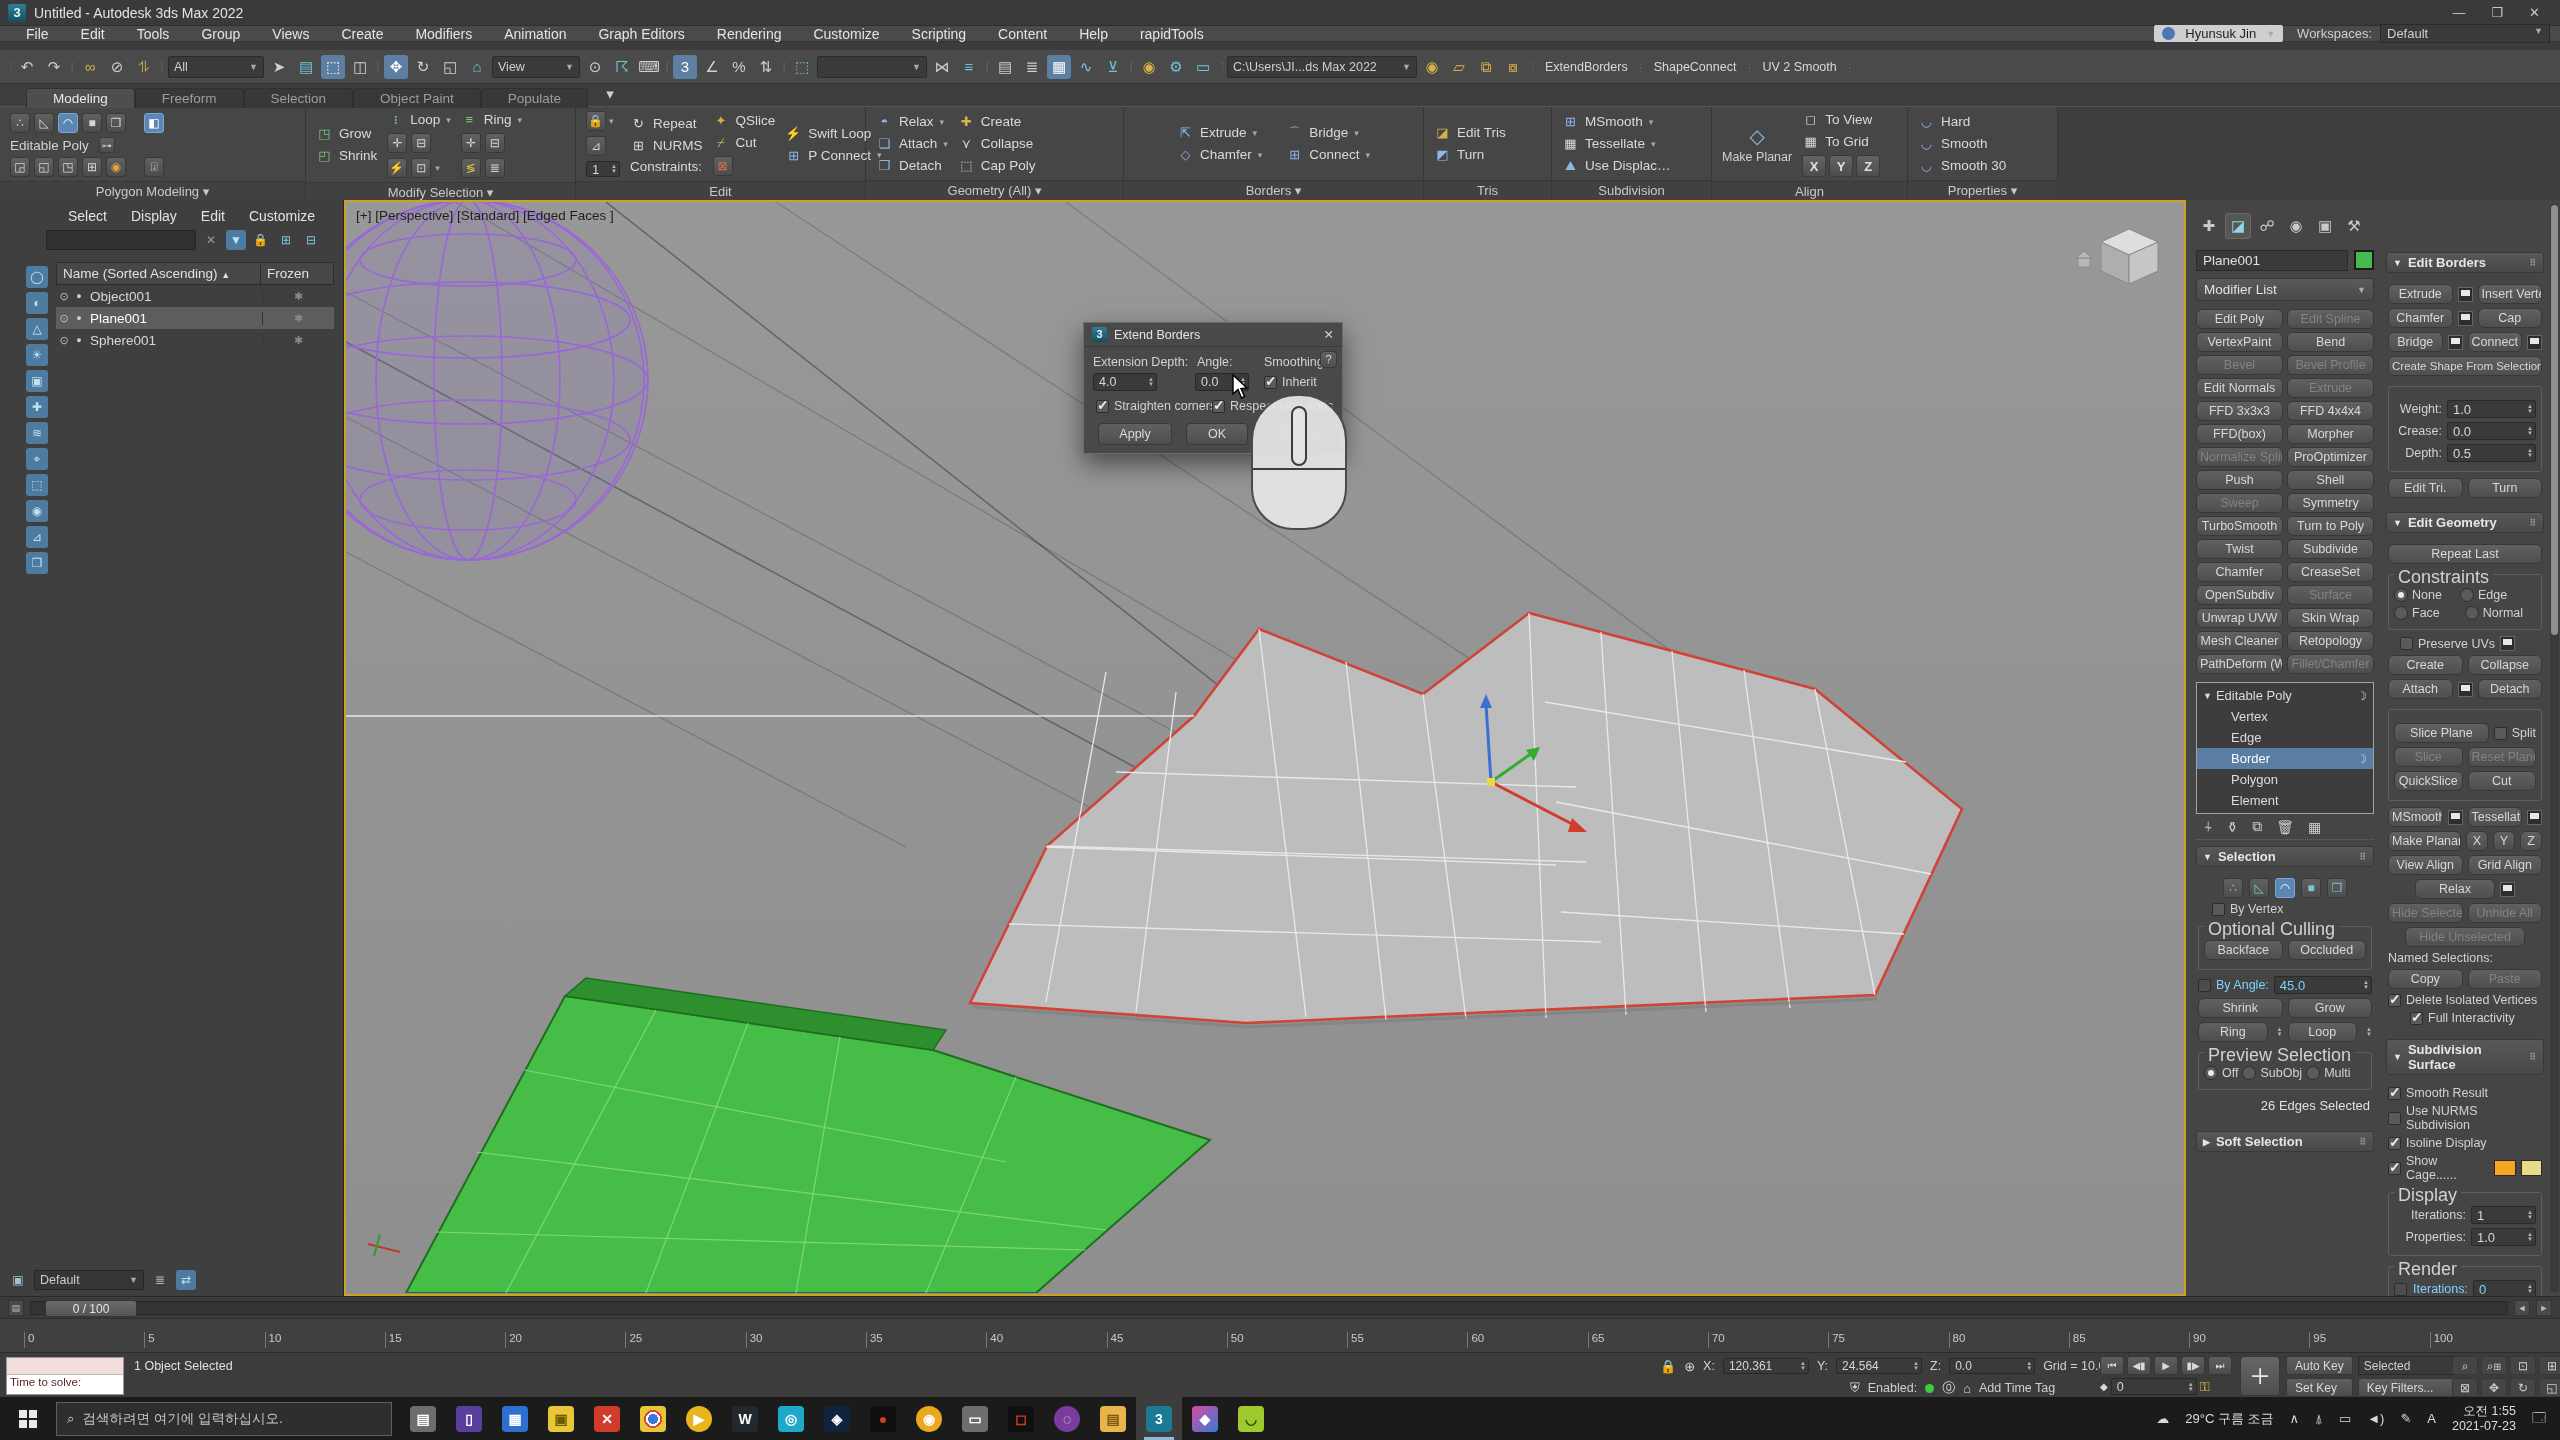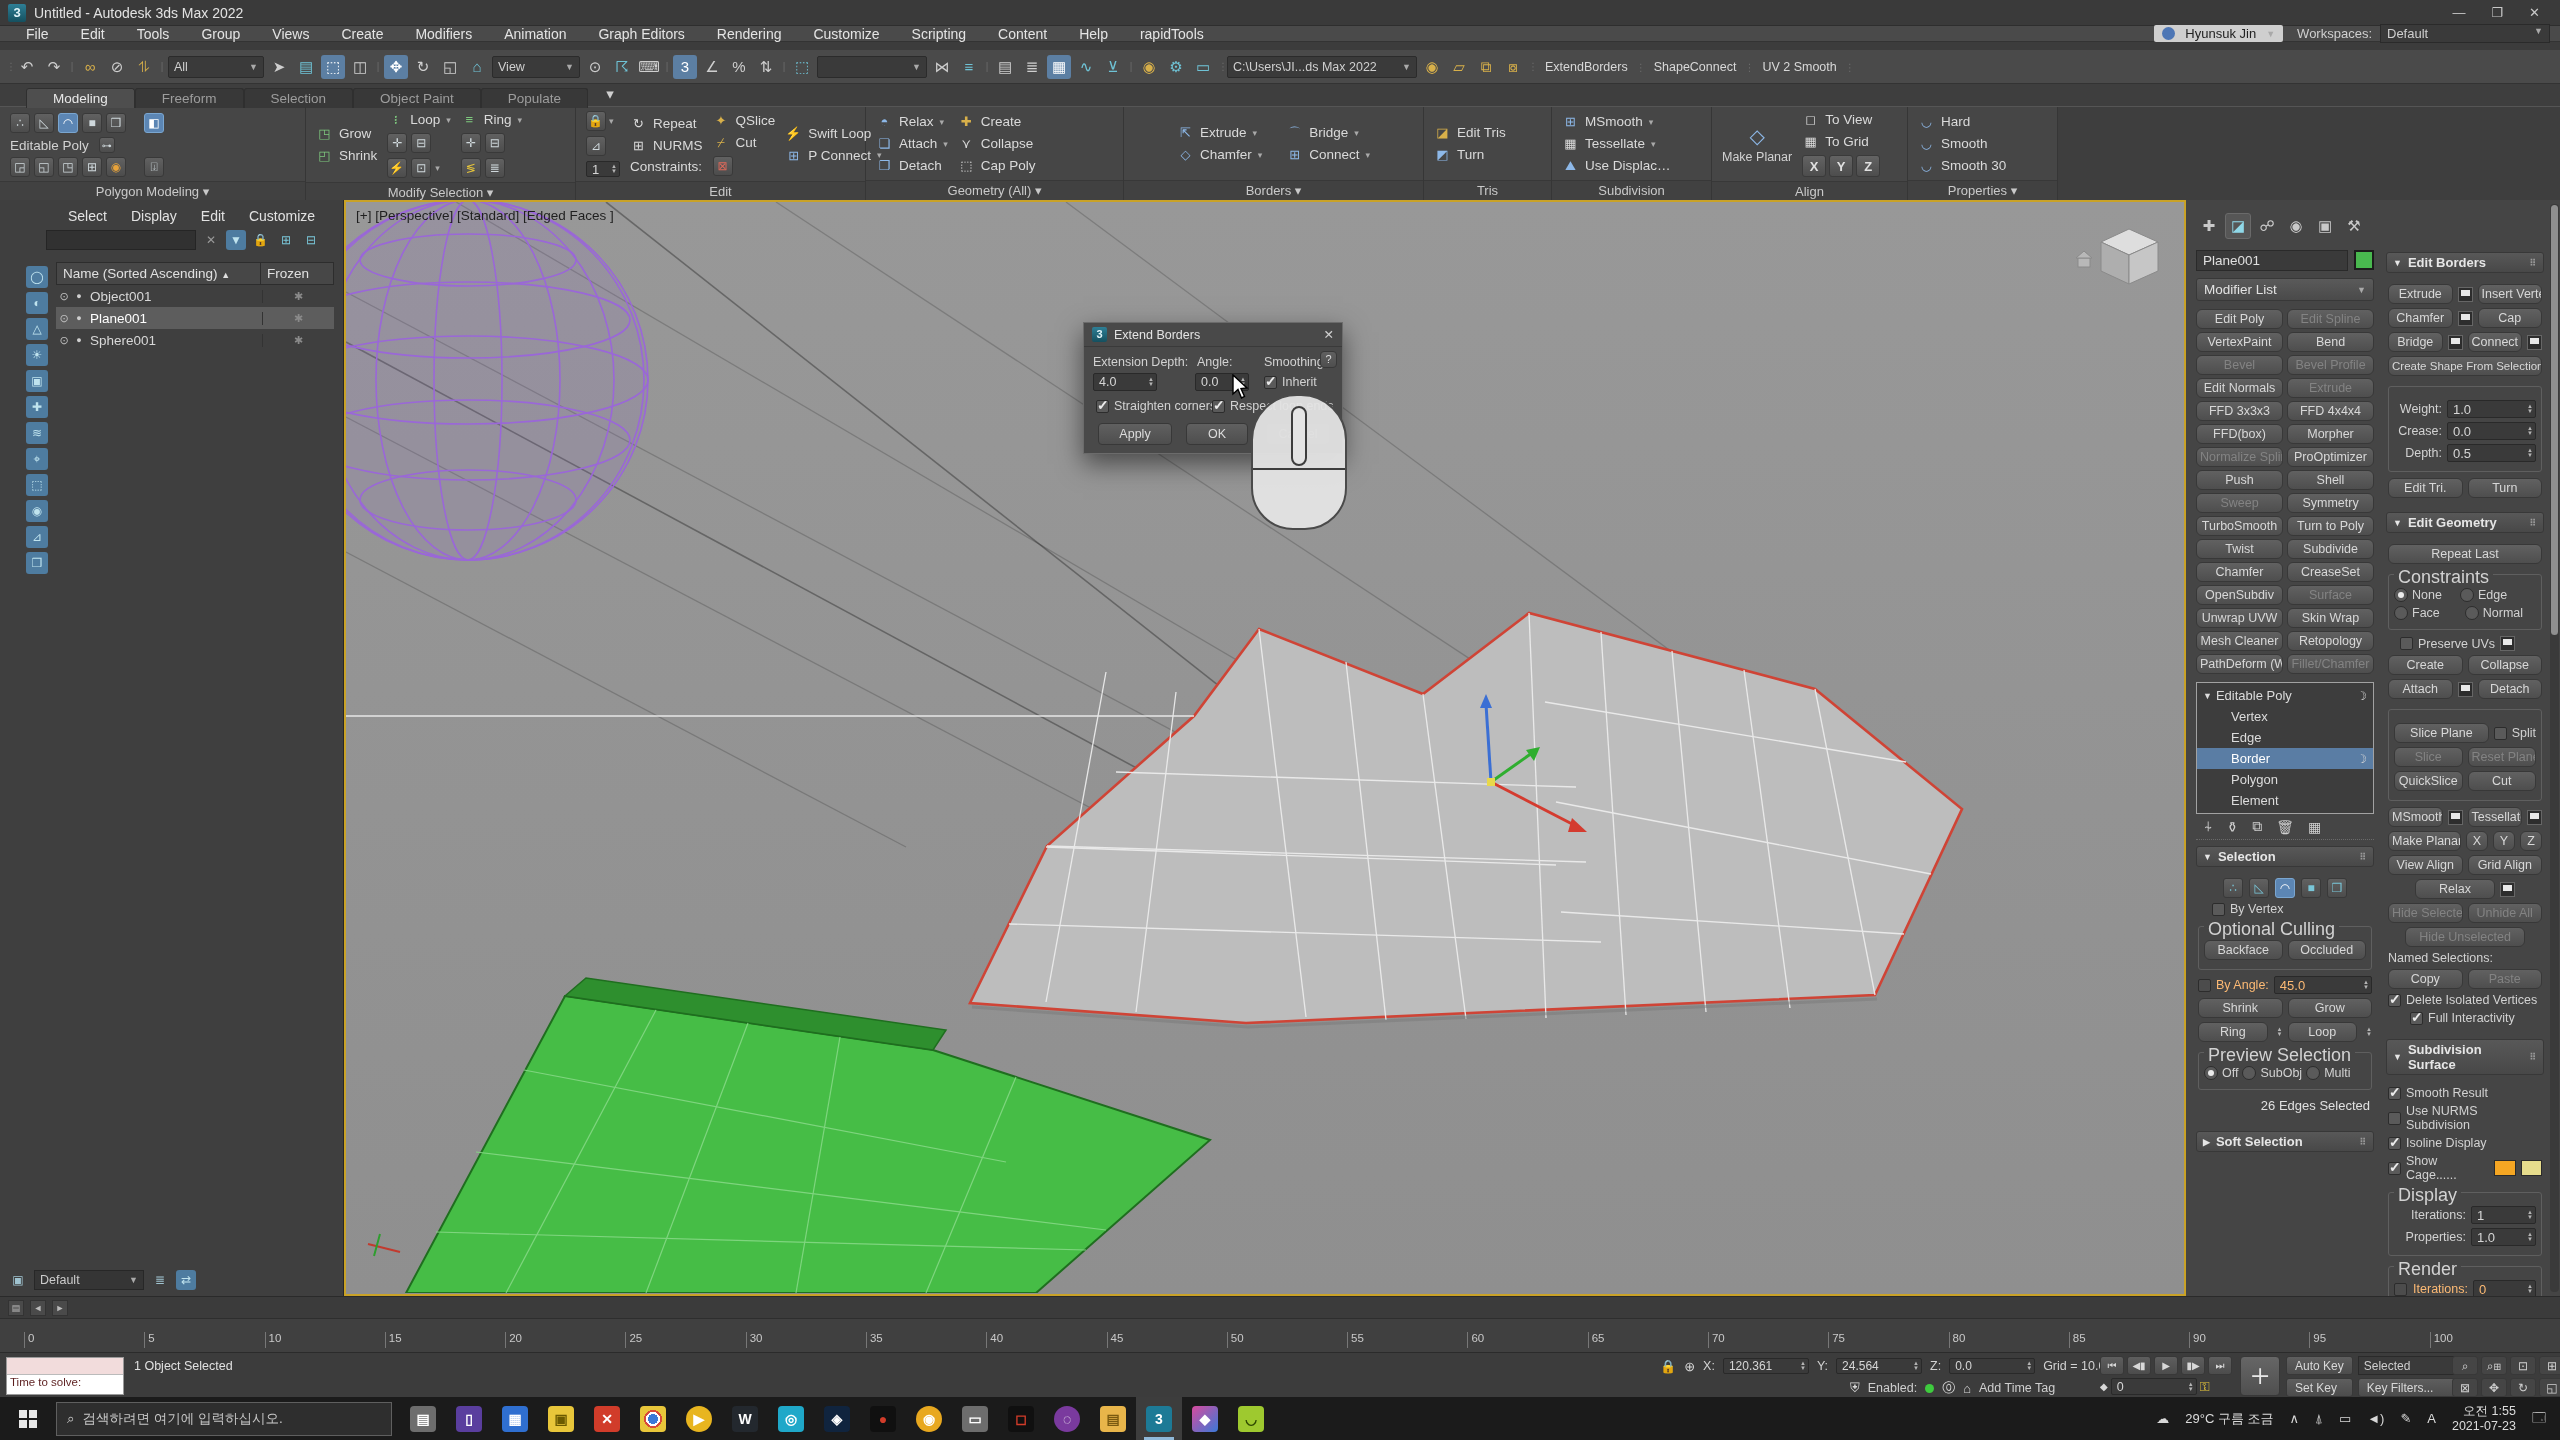--- a/index.html
+++ b/index.html
@@ -112,21 +112,21 @@
 #stkbar{display:flex;gap:14px;align-items:center;height:26px;padding:0 8px;color:#cfcfcf;font-size:14px;border-bottom:1px dotted #6a6a6a;margin-bottom:6px}
 
 .roll{margin-bottom:8px}
 .rh{display:flex;align-items:center;gap:6px;background:linear-gradient(#585858,#484848);border:1px solid #383838;border-radius:3px;padding:2px 6px;font-weight:bold;color:#e6e6e6;font-size:13px}
 .rh .grip{margin-left:auto;color:#9a9a9a;font-size:9px;letter-spacing:1px}
 .rbody{padding:7px 2px 2px 2px}
 .r{display:flex;gap:5px;align-items:center;margin:4px 0}
 .grp{border:1px solid #5f5f5f;border-radius:3px;padding:9px 5px 5px;position:relative;margin:10px 0 6px}
 .gl{position:absolute;top:-8px;left:5px;background:#454545;padding:0 4px;color:#d2d2d2;font-size:18px}
 .lab2{color:#d2d2d2;font-size:12.5px}
-.dim{color:#fdba74}
+.dim{color:#7dd3fc}
 .sq{width:15px;height:15px;background:#2d2d2d;border:1px solid #666;flex:none;position:relative}
 .sq::after{content:"";position:absolute;left:2px;top:2px;right:2px;bottom:5px;background:#e8e8e8}
 .statustxt{text-align:right;color:#e0e0e0;font-size:13px;margin:8px 2px}
 .sw{width:22px;height:16px;border:1px solid #2a2a2a}
 
 #timeslider{position:absolute;left:0;top:1296px;width:2560px;height:22px;background:#3b3b3b;border-top:1px solid #2a2a2a;display:flex;align-items:center;padding:0 8px;gap:6px}
 #tstrack{flex:1;height:14px;background:#333;border:1px solid #282828;position:relative}
 #tshandle{position:absolute;left:14px;top:-2px;width:92px;height:17px;background:linear-gradient(#6a6a6a,#555);border:1px solid #333;border-radius:3px;color:#e6e6e6;text-align:center;font-size:12px;line-height:16px}
 .tsarr{width:16px;height:16px;background:#4a4a4a;border:1px solid #333;color:#bbb;font-size:9px;display:flex;align-items:center;justify-content:center}
 #ruler{position:absolute;left:0;top:1318px;width:2560px;height:34px;background:#404040;border-top:1px solid #2e2e2e;display:flex;align-items:flex-end;padding:0 10px 4px 24px}
@@ -1197,20 +1197,23 @@
       </div>
     </div>
   </div>
   <div id="cpscroll">
       <div class="thumb"></div>
     </div>
 </div>
 
 <div id="timeslider">
   <span class="tsarr">▤</span>
+  <div id="tstrack">
+    <div id="tshandle">0 / 100</div>
+  </div>
   <span class="tsarr">◄</span>
   <span class="tsarr">►</span>
 </div>
 <div id="ruler">
 
 <span class="tick">0</span>
     <span class="tick">5</span>
     <span class="tick">10</span>
     <span class="tick">15</span>
     <span class="tick">20</span>

